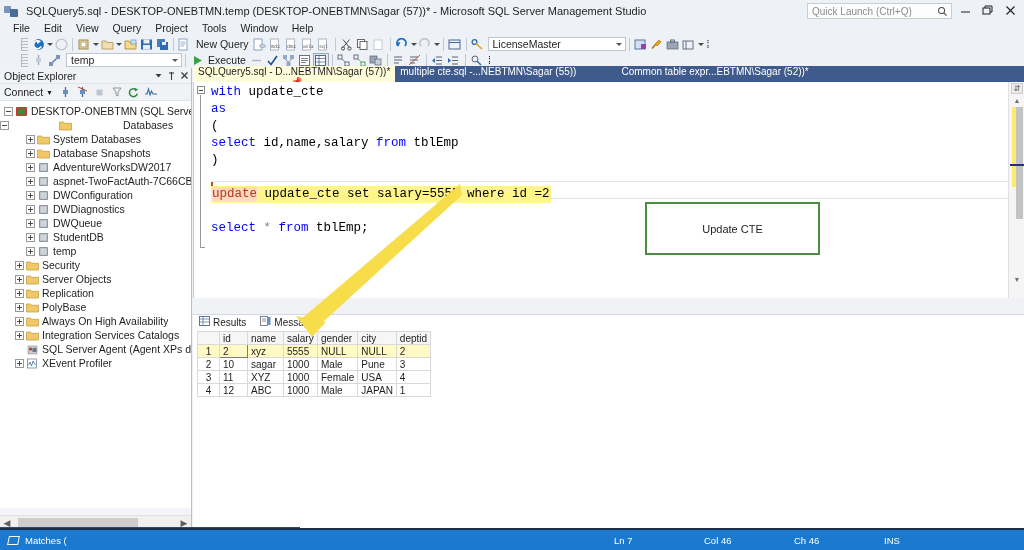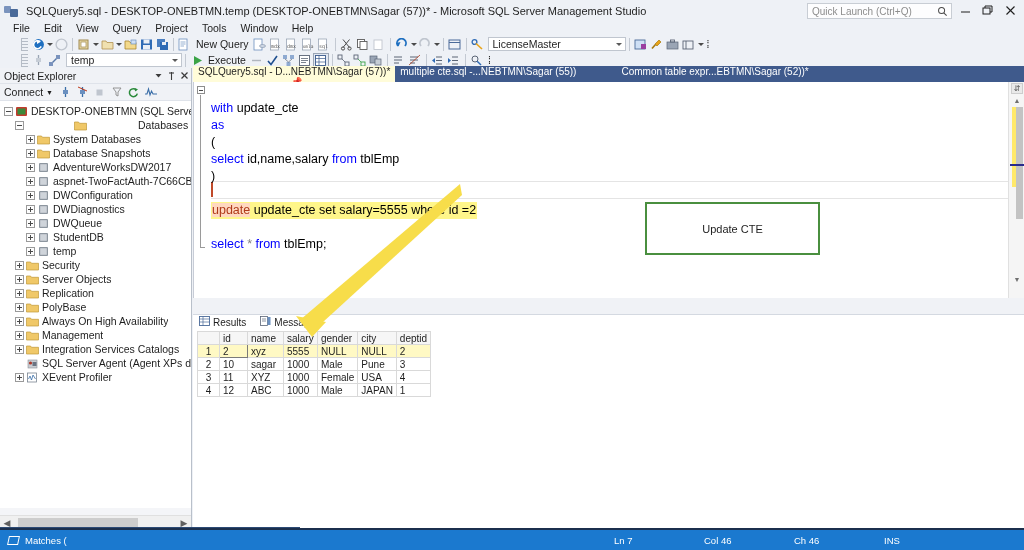--- a/index.html
+++ b/index.html
@@ -213,24 +213,23 @@
     width: 4px; height: 1px; background: #4a4a4a;
   }
   .outline-line {
     position: absolute; left: 6px; width: 1px; background: #9a9a9a;
   }
   .outline-tick {
     position: absolute; left: 6px; width: 5px; height: 1px; background: #9a9a9a;
   }
   .code {
     position: absolute; left: 17px; top: 2px; right: 16px; bottom: 0;
-    font-family: Liberation Sans, sans-serif;
+    font-family: Liberation Mono, monospace;
     font-size: 12.5px; line-height: 17px; color: #000000;
     white-space: pre;
-    margin-top: 16px;
   }
   .code .line { height: 17px; }
   .code .kw { color: #0000ff; }
   .code .op { color: #808080; }
   .hl-line {
     background: #fff68a;
     display: inline-block; padding: 0 1px;
   }
   .sel-kw { background: #ffd8c0; color: #b03a1a; }
   .current-line-ul {
@@ -816,21 +815,21 @@
 
     <div class="oe-tree" id="oe-tree">
         <div class="node" style="padding-left: 4px;">
           <span class="expander "></span>
           <span class="nicon"><svg width="13" height="11" viewBox="0 0 13 11">
               <rect x="1" y="1" width="11" height="9" fill="#c23b2e" rx="1"></rect>
               <rect x="2.5" y="2.5" width="8" height="6" fill="#3a8a3a"></rect>
             </svg></span>
           <span class="nlabel">DESKTOP-ONEBTMN (SQL Server 14.0.2027.2 -</span>
         </div>
-        <div class="node" style="padding-left: 15px; gap: 48px;">
+        <div class="node" style="padding-left: 0; gap: 48px;">
           <span class="expander "></span>
           <span class="nicon"><svg width="13" height="11" viewBox="0 0 13 11">
               <path d="M0.5 2h4l1 1.3h7V10H0.5z" fill="#f0c868" stroke="#c09a38" stroke-width="0.7"></path>
             </svg></span>
           <span class="nlabel">Databases</span>
         </div>
         <div class="node" style="padding-left: 26px;">
           <span class="expander collapsed"></span>
           <span class="nicon"><svg width="13" height="11" viewBox="0 0 13 11">
               <path d="M0.5 2h4l1 1.3h7V10H0.5z" fill="#f0c868" stroke="#c09a38" stroke-width="0.7"></path>
@@ -927,27 +926,20 @@
               <path d="M0.5 2h4l1 1.3h7V10H0.5z" fill="#f0c868" stroke="#c09a38" stroke-width="0.7"></path>
             </svg></span>
           <span class="nlabel">PolyBase</span>
         </div>
         <div class="node" style="padding-left: 15px;">
           <span class="expander collapsed"></span>
           <span class="nicon"><svg width="13" height="11" viewBox="0 0 13 11">
               <path d="M0.5 2h4l1 1.3h7V10H0.5z" fill="#f0c868" stroke="#c09a38" stroke-width="0.7"></path>
             </svg></span>
           <span class="nlabel">Always On High Availability</span>
-        </div>
-        <div class="node" style="padding-left: 15px;">
-          <span class="expander collapsed"></span>
-          <span class="nicon"><svg width="13" height="11" viewBox="0 0 13 11">
-              <path d="M0.5 2h4l1 1.3h7V10H0.5z" fill="#f0c868" stroke="#c09a38" stroke-width="0.7"></path>
-            </svg></span>
-          <span class="nlabel">Management</span>
         </div>
         <div class="node" style="padding-left: 15px;">
           <span class="expander collapsed"></span>
           <span class="nicon"><svg width="13" height="11" viewBox="0 0 13 11">
               <path d="M0.5 2h4l1 1.3h7V10H0.5z" fill="#f0c868" stroke="#c09a38" stroke-width="0.7"></path>
             </svg></span>
           <span class="nlabel">Integration Services Catalogs</span>
         </div>
         <div class="node" style="padding-left: 15px;">
           <span class="expander none"></span>

